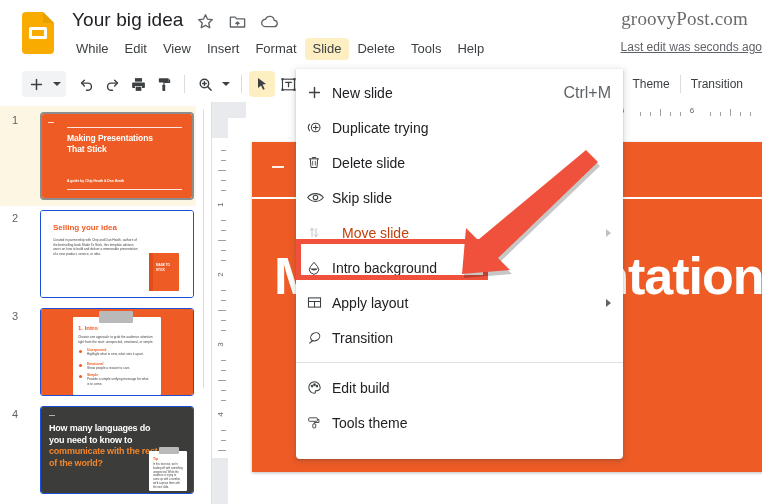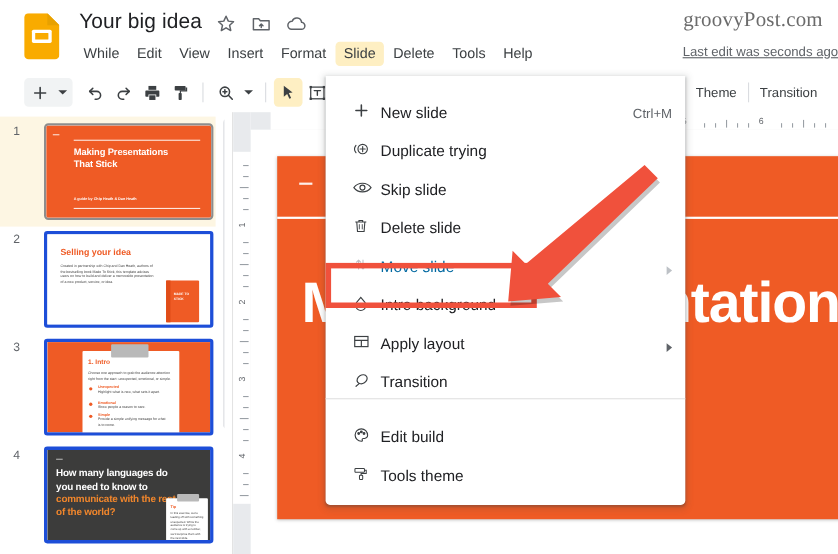--- a/index.html
+++ b/index.html
@@ -70,21 +70,21 @@
   .filmstrip{
     position:absolute;left:0;top:0;width:204px;height:402px;
     background:#fff;overflow:hidden;
   }
   .thumb-num{
     position:absolute;left:12px;font-size:11px;color:#5f6368;
   }
   .thumb-sel-bg{position:absolute;left:0;width:196px;background:#fdf6e3;}
   .thumb{
     position:absolute;left:40px;width:154px;height:88px;
-    border:3px solid #1d4ed8;border-radius:3px;overflow:hidden;background:#fff;
+    border:1px solid #1d4ed8;border-radius:3px;overflow:hidden;background:#fff;
     box-sizing:border-box;cursor:pointer;
   }
   .thumb.selected{border:2px solid #8d8d8d;border-radius:4px;}
   .fs-scrollbar{
     position:absolute;left:203px;top:6px;width:7px;height:282px;
     background:#dadce0;border-radius:4px;
   }
   .fs-divider{position:absolute;left:211px;top:0;width:1px;height:402px;background:#e0e0e0;}
 
   
@@ -143,34 +143,34 @@
 
   
   .dropdown{
     position:absolute;left:296px;top:69px;width:327px;height:390px;
     background:#fff;border-radius:0 0 4px 4px;
     box-shadow:0 2px 6px 2px rgba(60,64,67,.15), 0 1px 2px rgba(60,64,67,.3);
     padding:6px 0 8px 0;box-sizing:border-box;
     z-index:30;
   }
   .dd-item{
-    position:relative;display:flex;align-items:flex-end;height:35px;
-    padding:0 12px 0 24px;cursor:pointer;box-sizing:border-box;
+    position:relative;display:flex;align-items:center;height:35px;
+    padding:0 12px 0 10px;cursor:pointer;box-sizing:border-box;
   }
   .dd-ico{
     width:26px;min-width:26px;height:20px;display:flex;align-items:center;justify-content:flex-start;
     color:#3c4043;
   }
   .dd-label{font-size:14px;color:#202124;flex:1;white-space:nowrap;}
-  .dd-shortcut{font-size:12px;color:#5f6368;white-space:nowrap;margin-left:16px;}
+  .dd-shortcut{font-size:16px;color:#5f6368;white-space:nowrap;margin-left:16px;}
   .dd-arrow{
     width:0;height:0;margin-left:12px;
     border-top:4px solid transparent;border-bottom:4px solid transparent;border-left:5px solid #5f6368;
   }
-  .dd-item.disabled .dd-label{color:#0369a1;}
+  .dd-item.disabled .dd-label{color:#c2410c;margin-left:10px;}
   .dd-item.disabled .dd-ico{color:#bdc1c6;}
   .dd-item.disabled .dd-arrow{border-left-color:#bdc1c6;}
   .dd-sep{height:1px;background:#e0e0e0;margin:7px 0;}
 
   
   .redbox{
     position:absolute;left:296px;top:239px;width:192px;height:41px;
     border:5px solid #f0513c;box-sizing:border-box;z-index:40;pointer-events:none;
   }
 
@@ -448,36 +448,36 @@
           <circle cx="14" cy="12" r="6.2"></circle>
           <path d="M14 8.6v6.8M10.6 12h6.8" stroke-linecap="round"></path>
           <path d="M5.2 7.2A7.6 7.6 0 0 0 5.2 16.8" stroke-linecap="round"></path>
         </svg>
       </span>
       <span class="dd-label">Duplicate trying</span>
     </div>
 
     <div class="dd-item">
       <span class="dd-ico">
+        <svg width="16" height="17" viewBox="0 0 24 24" fill="none" stroke="currentColor" stroke-width="1.5">
+          <path d="M4.5 6.5h15M9.5 6.5V4.5h5v2M6.5 6.5l1 13h9l1-13"></path>
+          <path d="M10 9.5v7M14 9.5v7" stroke-width="1.2"></path>
+        </svg>
+      </span>
+      <span class="dd-label">Delete slide</span>
+    </div>
+
+    <div class="dd-item">
+      <span class="dd-ico">
         <svg width="19" height="17" viewBox="0 0 26 24" fill="none" stroke="currentColor" stroke-width="1.5">
           <path d="M2 12s4-5.5 11-5.5S24 12 24 12s-4 5.5-11 5.5S2 12 2 12z"></path>
           <circle cx="13" cy="12" r="3.2"></circle>
         </svg>
       </span>
       <span class="dd-label">Skip slide</span>
-    </div>
-
-    <div class="dd-item">
-      <span class="dd-ico">
-        <svg width="16" height="17" viewBox="0 0 24 24" fill="none" stroke="currentColor" stroke-width="1.5">
-          <path d="M4.5 6.5h15M9.5 6.5V4.5h5v2M6.5 6.5l1 13h9l1-13"></path>
-          <path d="M10 9.5v7M14 9.5v7" stroke-width="1.2"></path>
-        </svg>
-      </span>
-      <span class="dd-label">Delete slide</span>
     </div>
 
     <div class="dd-item disabled">
       <span class="dd-ico">
         <svg width="16" height="17" viewBox="0 0 24 24" fill="none" stroke="currentColor" stroke-width="1.5" stroke-linecap="round">
           <path d="M9 18V6M9 6L6.2 8.8M9 6l2.8 2.8"></path>
           <path d="M15 6v12M15 18l2.8-2.8M15 18l-2.8-2.8"></path>
         </svg>
       </span>
       <span class="dd-label">Move slide</span>

